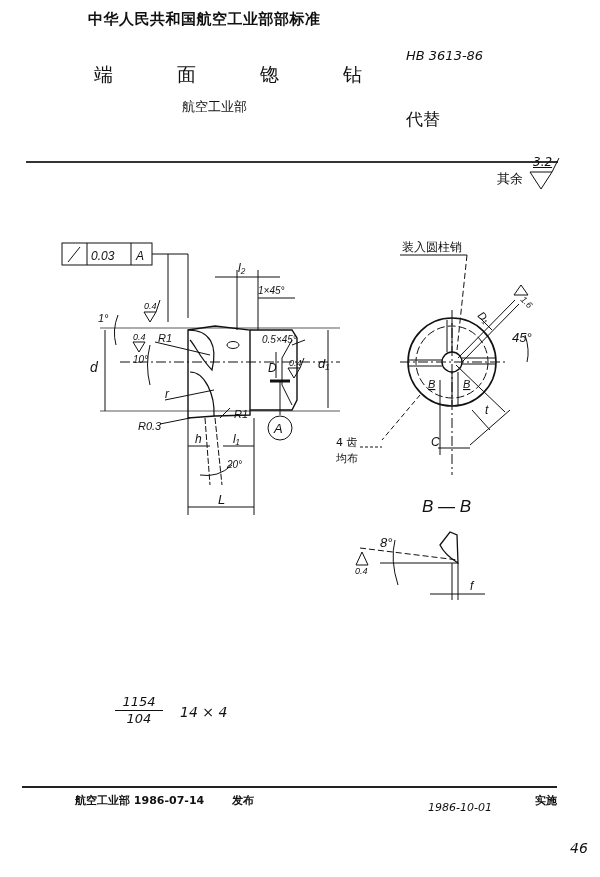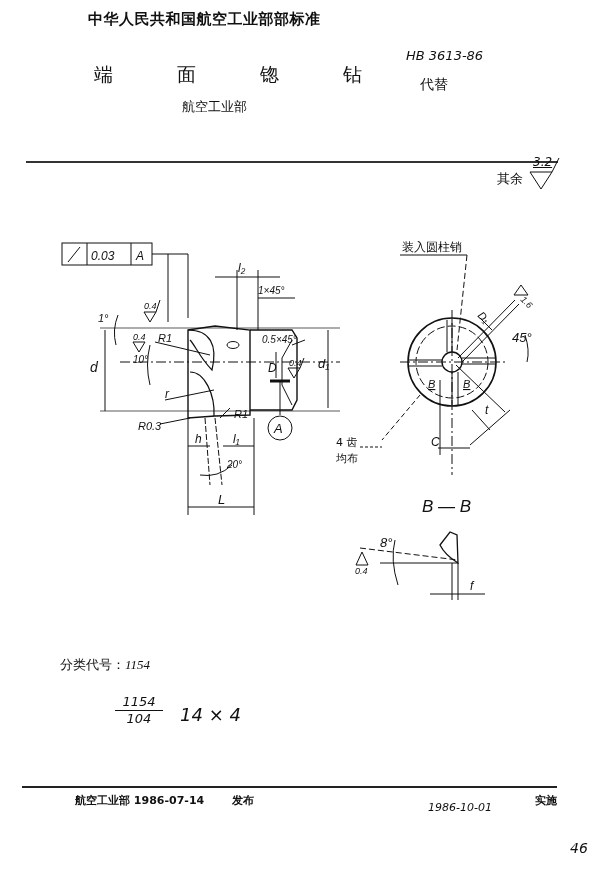--- a/index.html
+++ b/index.html
@@ -4,33 +4,33 @@
   <style>
     html, body { margin: 0; padding: 0; background: #ffffff; }
     body { width: 600px; height: 877px; position: relative; overflow: hidden;
            font-family: "DejaVu Sans", "Liberation Sans", sans-serif; color: #111; }
     .abs { position: absolute; white-space: nowrap; }
     .std-title { left: 88px; top: 10px; font-size: 15px; font-weight: bold; letter-spacing: 0.5px; }
     .doc-no { left: 406px; top: 48px; font-size: 13px; font-style: italic; }
     .main-title { left: 94px; top: 62px; font-size: 19px; font-family: "DejaVu Serif", serif; }
     .main-title span { display: inline-block; width: 83px; }
     .subtitle { left: 182px; top: 98px; font-size: 13px; font-family: "DejaVu Serif", serif; }
-    .replaces { left: 406px; top: 76px; font-size: 14px; margin-left: 14px; }
+    .replaces { left: 406px; top: 108px; font-size: 17px; }
     .rule-top { left: 26px; top: 161px; width: 532px; height: 2px; background: #333; }
     .rule-bottom { left: 22px; top: 786px; width: 535px; height: 1.5px; background: #222; }
     .roughness-other { left: 497px; top: 170px; font-size: 13px; }
     .roughness-val { left: 533px; top: 155px; font-size: 12px; font-style: italic; text-decoration: underline; }
     svg.drawing { position: absolute; left: 0; top: 0; }
     .lbl { font-family: "Liberation Sans", sans-serif; font-style: italic; fill: #111; }
     .cn { font-family: "DejaVu Sans", sans-serif; fill: #111; }
     .notes { left: 60px; top: 654px; font-size: 13px; line-height: 22px; }
     .notes i { font-family: "Liberation Serif", serif; }
     .frac { left: 115px; top: 694px; font-size: 13px; font-style: italic; text-align: center; width: 48px; }
     .frac .num { border-bottom: 1px solid #111; display: block; padding-bottom: 1px; }
-    .frac-size { left: 180px; top: 704px; font-size: 18px; font-style: italic; }
+    .frac-size { left: 180px; top: 704px; font-size: 14px; font-style: italic; }
     .foot { top: 793px; font-size: 11px; font-weight: bold; }
     .page-no { left: 570px; top: 840px; font-size: 14px; font-style: italic; }
   </style>
 </head>
 <body>
 
 <div class="abs std-title">中华人民共和国航空工业部部标准</div>
 <div class="abs doc-no">HB 3613-86</div>
 <div class="abs main-title">
   <span>端</span><span>面</span><span>锪</span><span>钻</span>
@@ -173,21 +173,20 @@
   <text class="lbl" x="431" y="446" font-size="12">C</text>
   <text class="cn" x="336" y="446" font-size="11">4 齿</text>
   <text class="cn" x="336" y="462" font-size="11">均布</text>
   <text class="lbl" x="422" y="512" font-size="17">B — B</text>
   <text class="lbl" x="380" y="547" font-size="13">8°</text>
   <text class="lbl" x="355" y="574" font-size="9">0.4</text>
   <text class="lbl" x="470" y="590" font-size="12">f</text>
 </svg>
 
 <div class="abs notes">
-  <div><span>分类代号：</span><i>1154</i></div>
 </div>
 <div class="abs frac">
   <span class="num">1154</span>
   <span>104</span>
 </div>
 <div class="abs frac-size">14 × 4</div>
 
 <div class="abs rule-bottom"></div>
 <div class="abs foot" style="left:30px;padding-left:45px;">航空工业部  1986-07-14</div>
 <div class="abs foot" style="left:200px;margin-left:32px;">发布</div>

